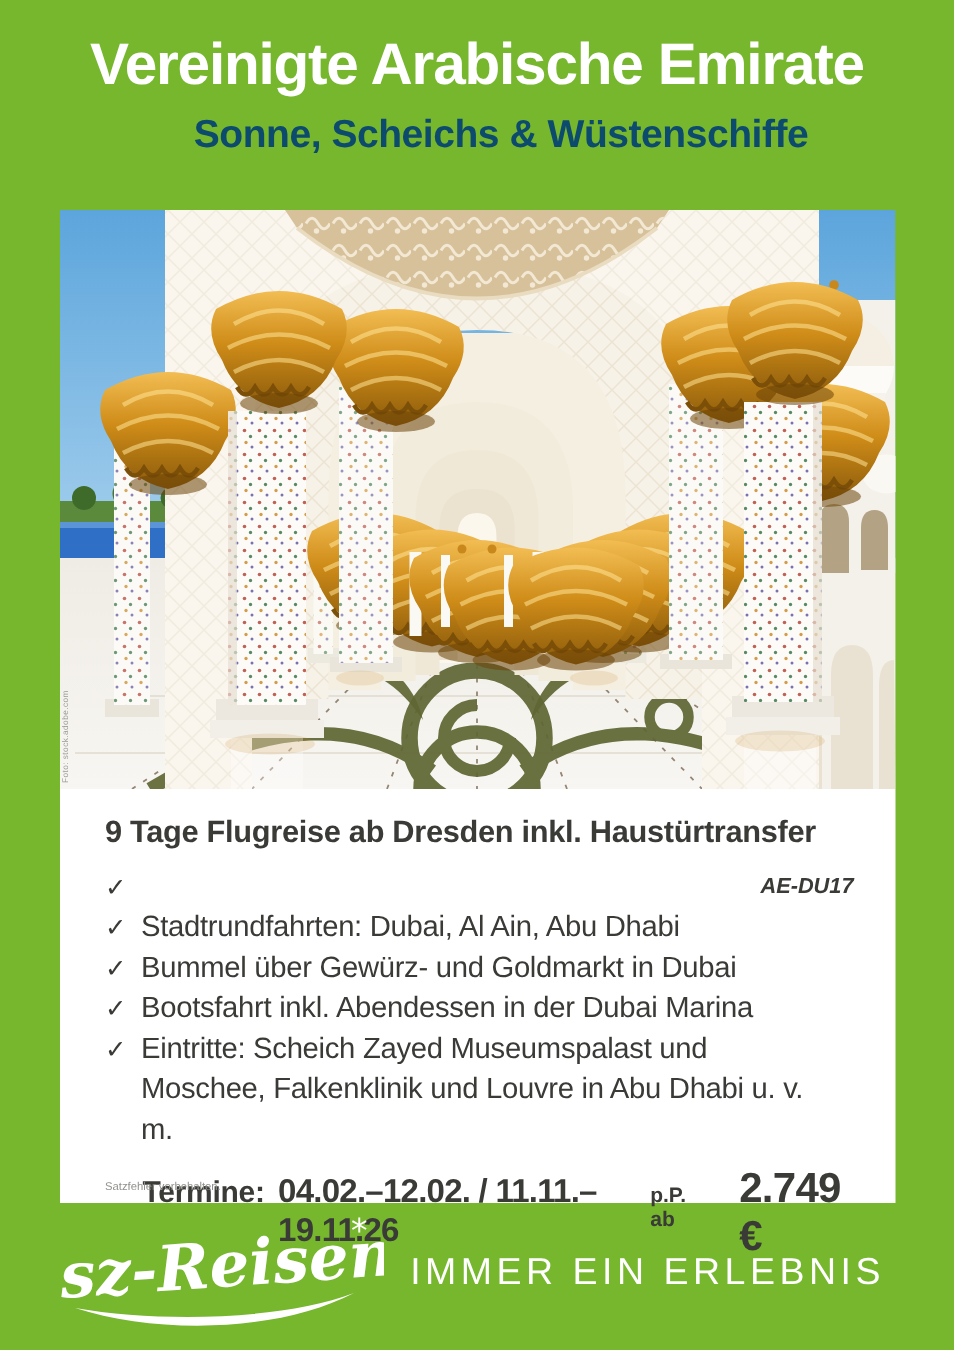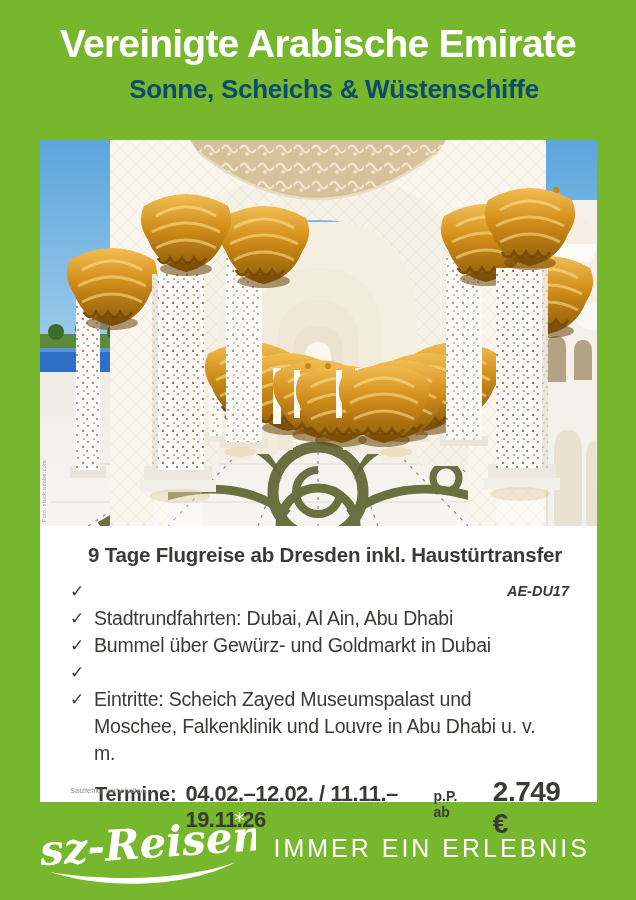--- a/index.html
+++ b/index.html
@@ -25,21 +25,21 @@
     font-size:5.5px; color:rgba(80,80,80,0.55); letter-spacing:0.3px;
     overflow:hidden; white-space:nowrap;
   }
   .infobox {
     position:absolute; left:40px; top:526px; width:557px; height:276px;
     background:#ffffff; box-sizing:border-box; padding:17px 28px 0 30px;
     color:#3a3a37;
   }
   .offer-heading {
     font-size:20.5px; font-weight:800; letter-spacing:-0.2px;
-    margin:0 0 11px 18px; color:#3a3a37;
+    margin:0 0 11px 0; color:#3a3a37;
   }
   .row { display:flex; align-items:flex-start; font-size:19.5px; line-height:27px; }
   .check { width:24px; flex:0 0 24px; font-size:17px; line-height:27px; }
   .item-text { letter-spacing:-0.2px; }
   .item-text.wrapline { max-width:452px; }
   .code {
     margin-left:auto; font-style:italic; font-weight:700; font-size:14.5px;
     line-height:27px; letter-spacing:0; color:#3a3a37;
   }
   .termine { margin-top:9px; display:flex; align-items:baseline; }
@@ -263,20 +263,21 @@
     <div class="row">
       <span class="check">✓</span>
       <span class="item-text">Stadtrundfahrten: Dubai, Al Ain, Abu Dhabi</span>
     </div>
     <div class="row">
       <span class="check">✓</span>
       <span class="item-text">Bummel über Gewürz- und Goldmarkt in Dubai</span>
     </div>
     <div class="row">
       <span class="check">✓</span>
+      <span class="item-text">Bootsfahrt inkl. Abendessen in der Dubai Marina</span>
     </div>
     <div class="row">
       <span class="check">✓</span>
       <span class="item-text wrapline">Eintritte: Scheich Zayed Museumspalast und Moschee, Falkenklinik und Louvre in Abu Dhabi u. v. m.</span>
     </div>
 
     <div class="termine">
       <span class="t-label">Termine:</span>
       <span class="t-dates">04.02.–12.02. / 11.11.–19.11.26</span>
       <span class="t-spacer"></span>

